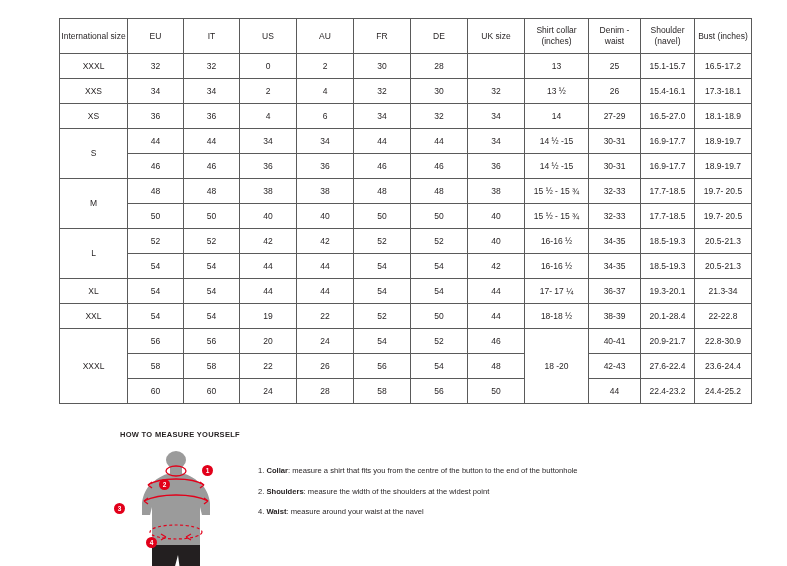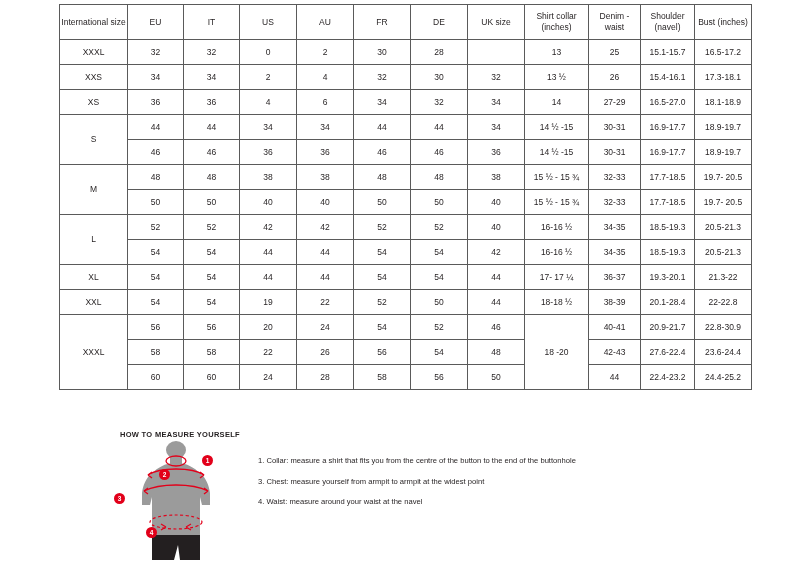--- a/index.html
+++ b/index.html
@@ -16,21 +16,21 @@
     overflow: hidden;
   }
   .page {
     position: relative;
     width: 787px;
     height: 566px;
   }
   table.size-table {
     position: absolute;
     left: 59px;
-    top: 4px;
+    top: 18px;
     width: 670px;
     border-collapse: collapse;
     table-layout: fixed;
   }
   table.size-table th,
   table.size-table td {
     border: 1px solid #5a5a5a;
     font-size: 8.5px;
     font-weight: normal;
     text-align: center;
@@ -64,20 +64,21 @@
     position: absolute;
     left: 120px;
     top: 430px;
     width: 620px;
   }
   .howto-title {
     font-size: 7.5px;
     font-weight: bold;
     letter-spacing: 0.3px;
     color: #231f20;
+    margin-bottom: 10px;
   }
   .howto-body {
     position: relative;
     display: flex;
     align-items: flex-start;
   }
   .figure-wrap {
     position: relative;
     width: 120px;
     height: 125px;
@@ -86,21 +87,21 @@
   .steps {
     margin-left: 18px;
     padding-top: 12px;
   }
   .step {
     font-size: 7.6px;
     line-height: 20.5px;
     color: #231f20;
     white-space: nowrap;
   }
-  .step b { font-weight: normal; }
+  .step b { font-weight: bold; }
   .marker {
     position: absolute;
     width: 11px;
     height: 11px;
     border-radius: 50%;
     background: #e2001a;
     color: #ffffff;
     font-size: 6.5px;
     line-height: 11px;
     text-align: center;
@@ -272,21 +273,21 @@
           <td>54</td>
           <td>54</td>
           <td>44</td>
           <td>44</td>
           <td>54</td>
           <td>54</td>
           <td>44</td>
           <td>17- 17 ¼</td>
           <td>36-37</td>
           <td>19.3-20.1</td>
-          <td>21.3-22</td>
+          <td>21.3-34</td>
         </tr>
         <tr>
           <td>XXL</td>
           <td>54</td>
           <td>54</td>
           <td>19</td>
           <td>22</td>
           <td>52</td>
           <td>50</td>
           <td>44</td>
@@ -368,22 +369,22 @@
         <div class="marker" style="left:39px; top:30px;">2</div>
         <div class="marker" style="left:-6px; top:54px;">3</div>
         <div class="marker" style="left:26px; top:88px;">4</div>
       </div>
       <div class="steps">
         <div class="step">
           <span>1.</span>
           <b>Collar</b><span>: measure a shirt that fits you from the centre of the button to the end of the buttonhole</span>
         </div>
         <div class="step">
-          <span>3.</span>
-          <b>Chest</b><span>: measure yourself from armpit to armpit at the widest point</span>
+          <span>2.</span>
+          <b>Shoulders</b><span>: measure the width of the shoulders at the widest point</span>
         </div>
         <div class="step">
           <span>4.</span>
           <b>Waist</b><span>: measure around your waist at the navel</span>
         </div>
       </div>
     </div>
   </div>
 
 </div>

